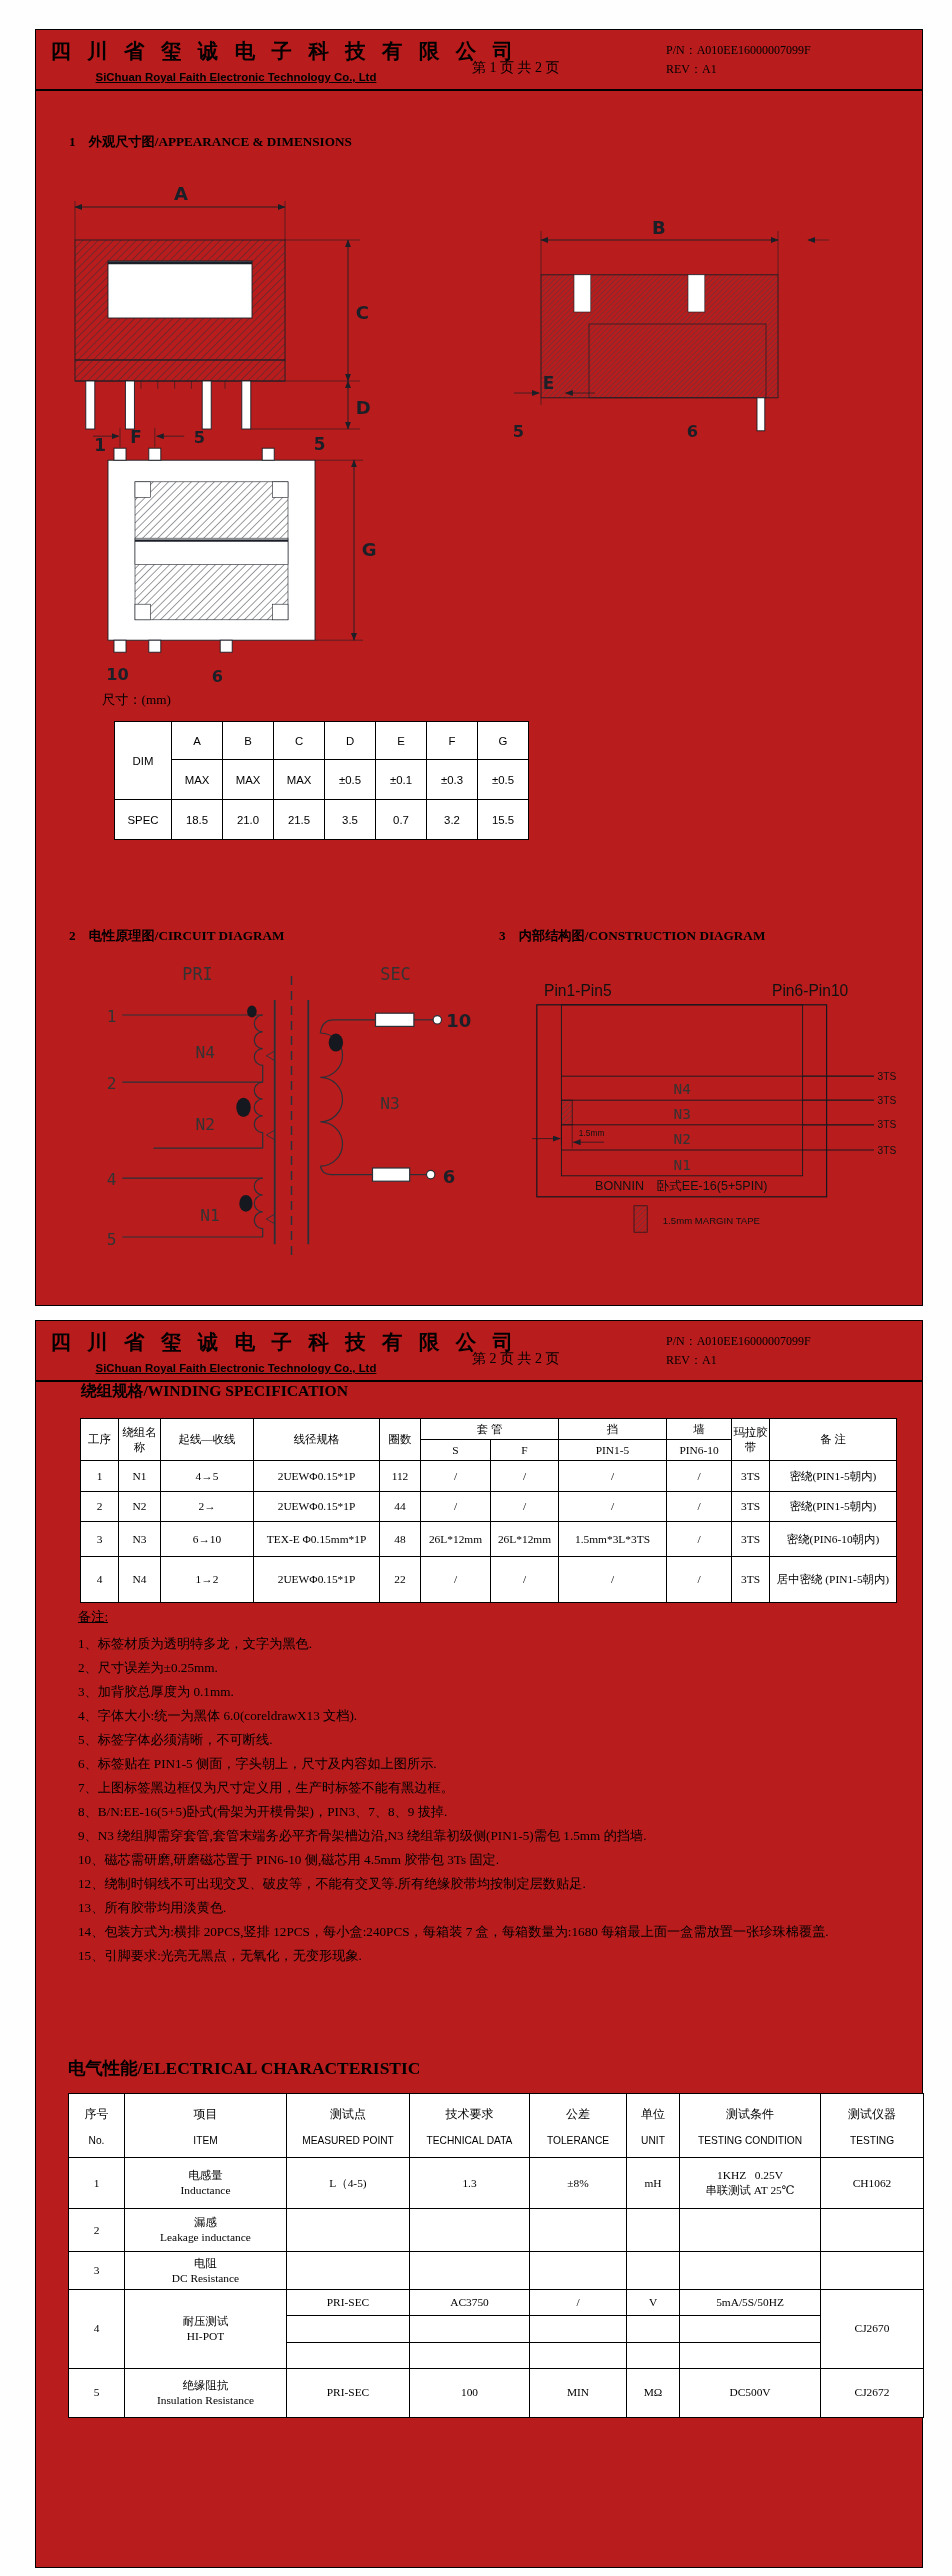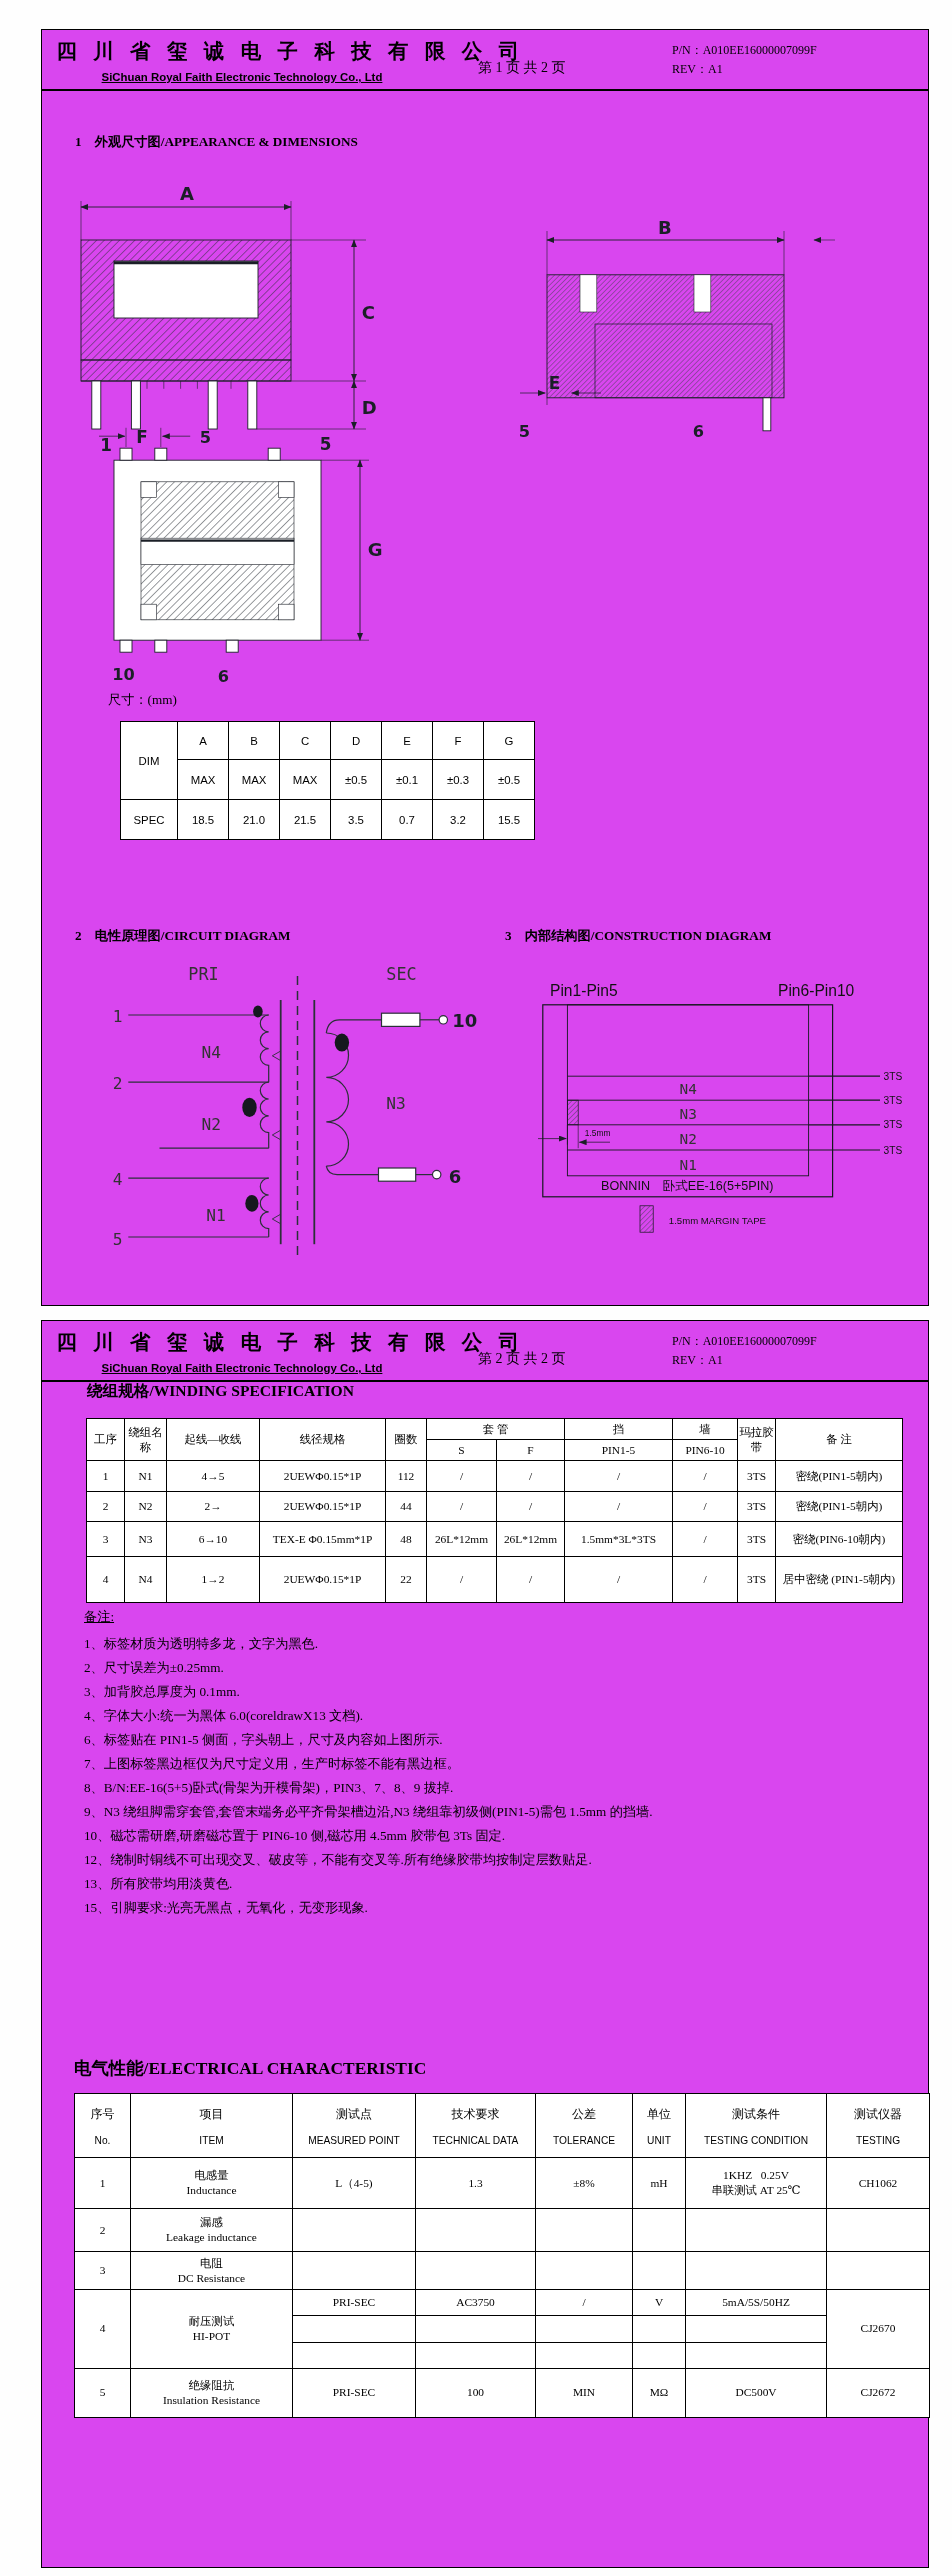--- a/index.html
+++ b/index.html
@@ -1,18 +1,18 @@
 <!DOCTYPE html>
 <html style="font-size:9.6px"><head>
 <meta charset="utf-8">
 <style>
   html,body{margin:0;padding:0;background:#fefefe;}
   body{width:953px;height:2576px;position:relative;
        font-family:"Liberation Serif","DejaVu Serif",serif;color:#000;}
-  .page{position:absolute;left:41px;width:886px;border:1.2px solid #000;background:#d946ef;}
+  .page{position:absolute;left:35px;width:886px;border:1.2px solid #000;background:#b91c1c;}
   #page1{top:29px;height:1275px;}
   #page2{top:1320px;height:1246px;}
 
   
   .hdr{position:absolute;top:0;left:0;right:0;height:59px;border-bottom:2.4px solid #000;}
   .company-cn{position:absolute;left:14.4px;top:7.2px;font-size:20.4px;font-weight:bold;letter-spacing:5.4px;
               font-family:"Liberation Sans","DejaVu Sans",sans-serif;white-space:nowrap;}
   .company-en{position:absolute;left:15.6px;top:41px;font-size:11.4px;font-weight:bold;text-decoration:underline;
               font-family:"Liberation Sans","DejaVu Sans",sans-serif;white-space:nowrap;padding-left:44px;}
   .page-info{position:absolute;left:436px;top:29px;font-size:14px;white-space:pre;}
@@ -402,27 +402,29 @@
     </tr>
   </tbody>
     </table>
 
   <div class="notes-label">备注:</div>
   <div class="notes">
     <div class="note">1、标签材质为透明特多龙，文字为黑色.</div>
     <div class="note">2、尺寸误差为±0.25mm.</div>
     <div class="note">3、加背胶总厚度为 0.1mm.</div>
     <div class="note">4、字体大小:统一为黑体 6.0(coreldrawX13 文档).</div>
+    <div class="note">5、标签字体必须清晰，不可断线.</div>
     <div class="note">6、标签贴在 PIN1-5 侧面，字头朝上，尺寸及内容如上图所示.</div>
     <div class="note">7、上图标签黑边框仅为尺寸定义用，生产时标签不能有黑边框。</div>
     <div class="note">8、B/N:EE-16(5+5)卧式(骨架为开模骨架)，PIN3、7、8、9 拔掉.</div>
     <div class="note">9、N3 绕组脚需穿套管,套管末端务必平齐骨架槽边沿,N3 绕组靠初级侧(PIN1-5)需包 1.5mm 的挡墙.</div>
     <div class="note">10、磁芯需研磨,研磨磁芯置于 PIN6-10 侧,磁芯用 4.5mm 胶带包 3Ts 固定.</div>
     <div class="note">12、绕制时铜线不可出现交叉、破皮等，不能有交叉等.所有绝缘胶带均按制定层数贴足.</div>
     <div class="note">13、所有胶带均用淡黄色.</div>
+    <div class="note">14、包装方式为:横排 20PCS,竖排 12PCS，每小盒:240PCS，每箱装 7 盒，每箱数量为:1680 每箱最上面一盒需放置一张珍珠棉覆盖.</div>
     <div class="note">15、引脚要求:光亮无黑点，无氧化，无变形现象.</div>
   </div>
 
   <div class="etitle">电气性能/ELECTRICAL CHARACTERISTIC</div>
 
   <table class="elec">
     <colgroup>
         <col style="width:56px">
         <col style="width:162px">
         <col style="width:123px">

